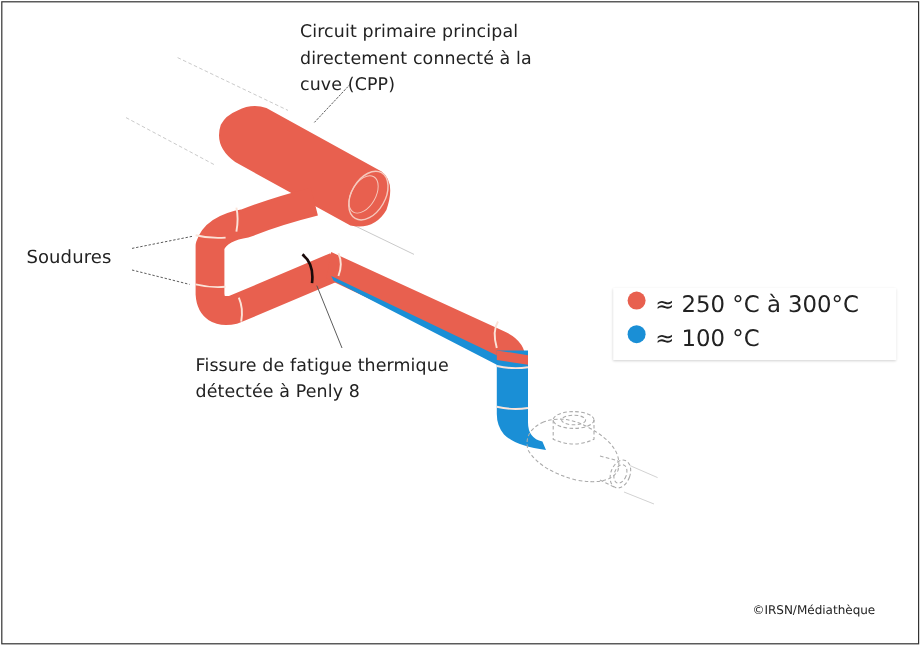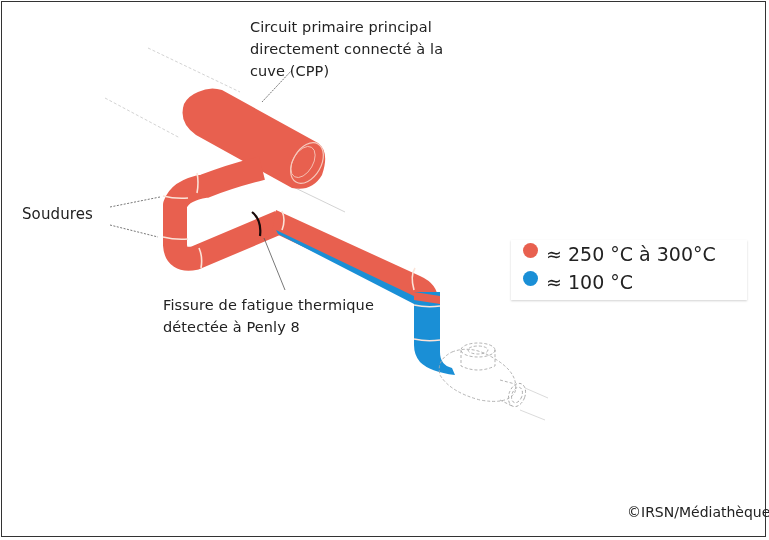--- a/index.html
+++ b/index.html
@@ -8,21 +8,21 @@
     svg.diagram { position: absolute; left: 0; top: 0; }
     .label { position: absolute; color: #222; font-size: 14.5px; line-height: 22px; text-align: left; white-space: nowrap; letter-spacing: 0.1px; }
     .label-cpp { left: 250px; top: 16px; width: 230px; }
     .label-soudures { left: 22px; top: 203px; text-align: right; font-size: 15px; }
     .label-fissure { left: 163px; top: 294px; width: 250px; }
     .legend { position: absolute; left: 511px; top: 240px; width: 236px; height: 60px; background: #fff; box-shadow: 0 1px 2px rgba(0,0,0,0.18); }
     .legend-row { position: absolute; left: 12px; height: 26px; display: flex; align-items: flex-start; font-size: 19px; color: #222; white-space: nowrap; }
     .legend-row.r1 { top: 3px; }
     .legend-row.r2 { top: 31px; }
     .swatch { display: inline-block; width: 15px; height: 15px; border-radius: 50%; margin-right: 8px; }
-    .credit { position: absolute; left: 627px; top: 504px; font-size: 14px; color: #222; }
+    .credit { position: absolute; left: 627px; top: 504px; font-size: 10px; color: #222; }
   </style>
 </head>
 <body>
 
 <div class="frame"></div>
 
 <svg class="diagram" width="769" height="540" viewBox="0 0 769 540">
 
   <line x1="148" y1="48" x2="240" y2="92" stroke="#c8c8c8" stroke-width="0.8" stroke-dasharray="3,2"></line>
   <line x1="105" y1="98" x2="180" y2="138" stroke="#c8c8c8" stroke-width="0.8" stroke-dasharray="3,2"></line>

